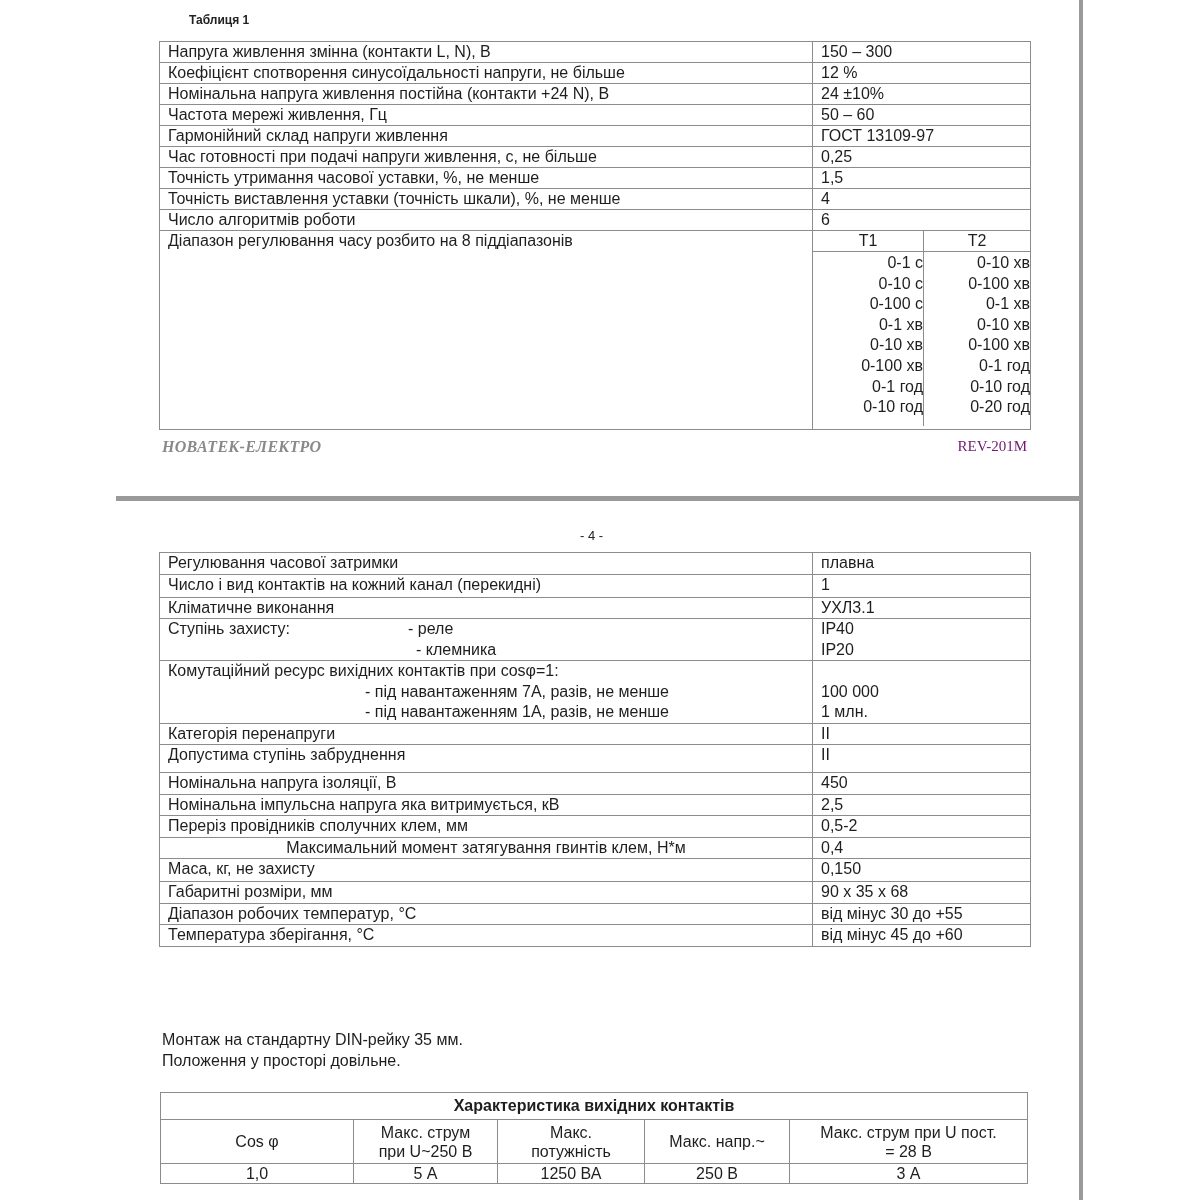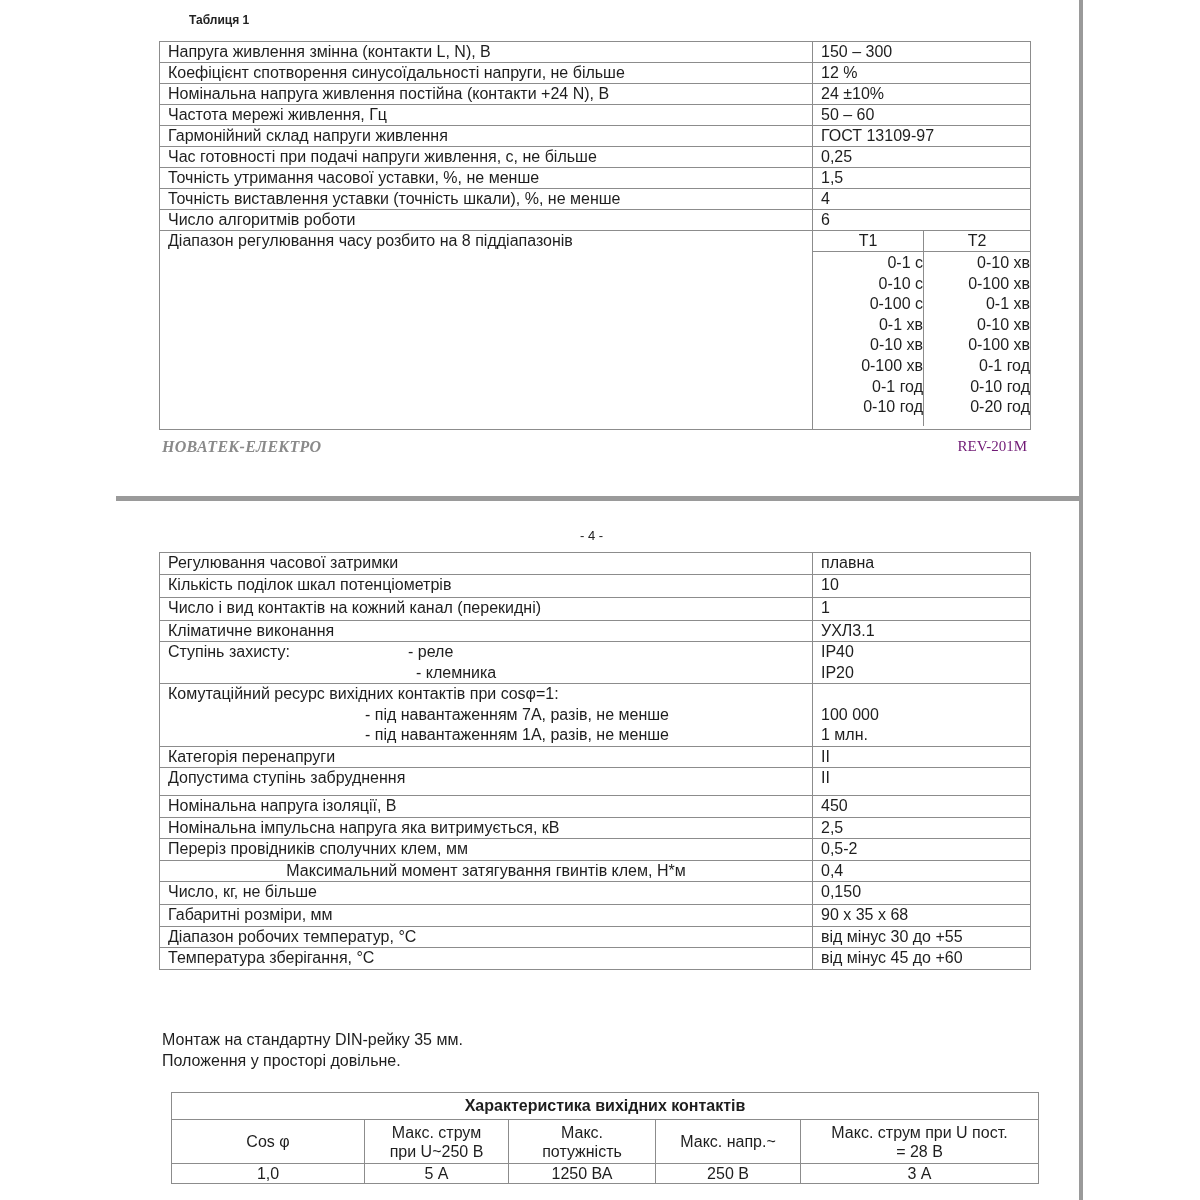--- a/index.html
+++ b/index.html
@@ -31,21 +31,21 @@
   .footer-right { position: absolute; right: 173px; top: 438px; font-family: "Liberation Serif", serif; font-weight: normal; font-size: 15px; color: #701a75; }
   .pagenum { position: absolute; left: 580px; top: 528px; font-size: 13px; color: #222; }
 
   #t2 { left: 159px; top: 552px; width: 872px; }
   #t2 td.k { width: 636px; }
   #t2 td { line-height: 20.5px; }
   .ind { display: inline-block; }
 
   .note { position: absolute; left: 162px; font-size: 16px; color: #1e1e1e; }
 
-  #t3 { left: 160px; top: 1092px; width: 867px; margin-left: 11px; }
+  #t3 { left: 160px; top: 1092px; width: 867px; }
   #t3 td { text-align: center; padding: 0 4px; line-height: 19px; }
   #t3 .title { font-weight: bold; height: 26px; line-height: 26px; }
 </style>
 </head>
 <body>
 
 <div class="vbar"></div>
 <div class="hbar"></div>
 
 <div class="caption">Таблиця 1</div>
@@ -129,24 +129,20 @@
 
 <div class="pagenum">- 4 -</div>
 
 <table id="t2">
   <tbody id="t2body">
       <tr>
         <td class="k" style="height: 20px;">Регулювання часової затримки</td>
         <td>плавна</td>
       </tr>
       <tr>
-        <td class="k" style="height: 22px;">Кількість поділок шкал потенціометрів</td>
-        <td>10</td>
-      </tr>
-      <tr>
         <td class="k" style="height: 22px;">Число і вид контактів на кожний канал (перекидні)</td>
         <td>1</td>
       </tr>
       <tr>
         <td class="k" style="height: 20px;">Кліматичне виконання</td>
         <td>УХЛ3.1</td>
       </tr>
       <tr>
         <td class="k">
           <div><span class="ind" style="width: 240px;">Ступінь захисту:</span><span>- реле</span></div>
@@ -187,21 +183,21 @@
       </tr>
       <tr>
         <td class="k" style="height: 20px;">Переріз провідників сполучних клем, мм</td>
         <td>0,5-2</td>
       </tr>
       <tr>
         <td class="k" style="height: 20px; text-align: center;">Максимальний момент затягування гвинтів клем, Н*м</td>
         <td>0,4</td>
       </tr>
       <tr>
-        <td class="k" style="height: 22px;">Число, кг, не більше</td>
+        <td class="k" style="height: 22px;">Маса, кг, не захисту</td>
         <td>0,150</td>
       </tr>
       <tr>
         <td class="k" style="height: 20px;">Габаритні розміри, мм</td>
         <td>90 x 35 x 68</td>
       </tr>
       <tr>
         <td class="k" style="height: 20px;">Діапазон робочих температур, °C</td>
         <td>від мінус 30 до +55</td>
       </tr>

